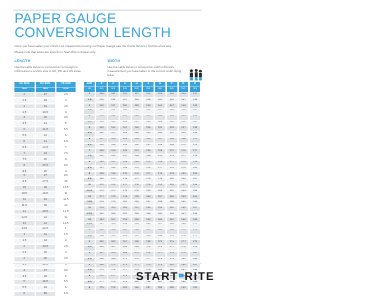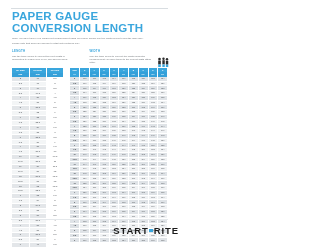--- a/index.html
+++ b/index.html
@@ -18,21 +18,21 @@
   .rule-top{
     position:absolute;left:11px;top:8px;width:157px;height:1px;
     background:#d8dde1;
   }
   .title{
     position:absolute;left:12px;top:11px;width:150px;
     color:#3aa6dd;
     font-size:11.5px;
     line-height:11.5px;
     letter-spacing:0.2px;
-    font-weight:700;
+    font-weight:400;
   }
   .title .l2{display:block;}
   .intro{
     position:absolute;left:12px;top:37px;width:152px;
     color:#6f7478;
     font-size:2.5px;
     line-height:3.4px;
   }
   .intro p{margin:0 0 2px 0;}
   .sec-heads{

